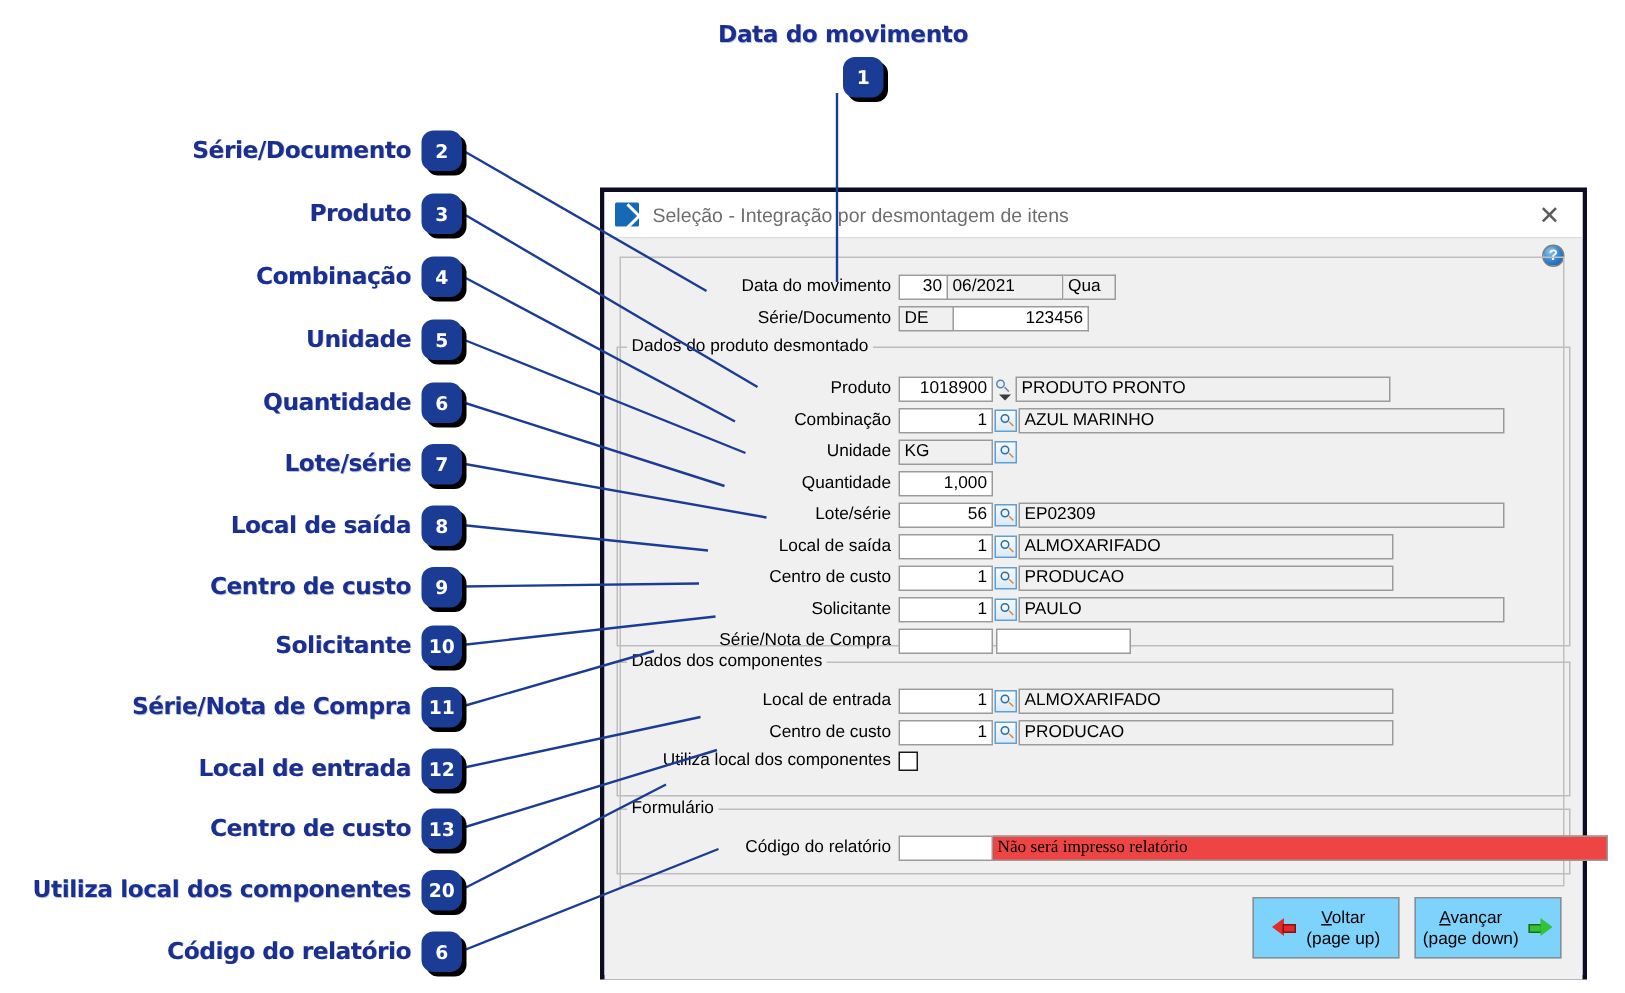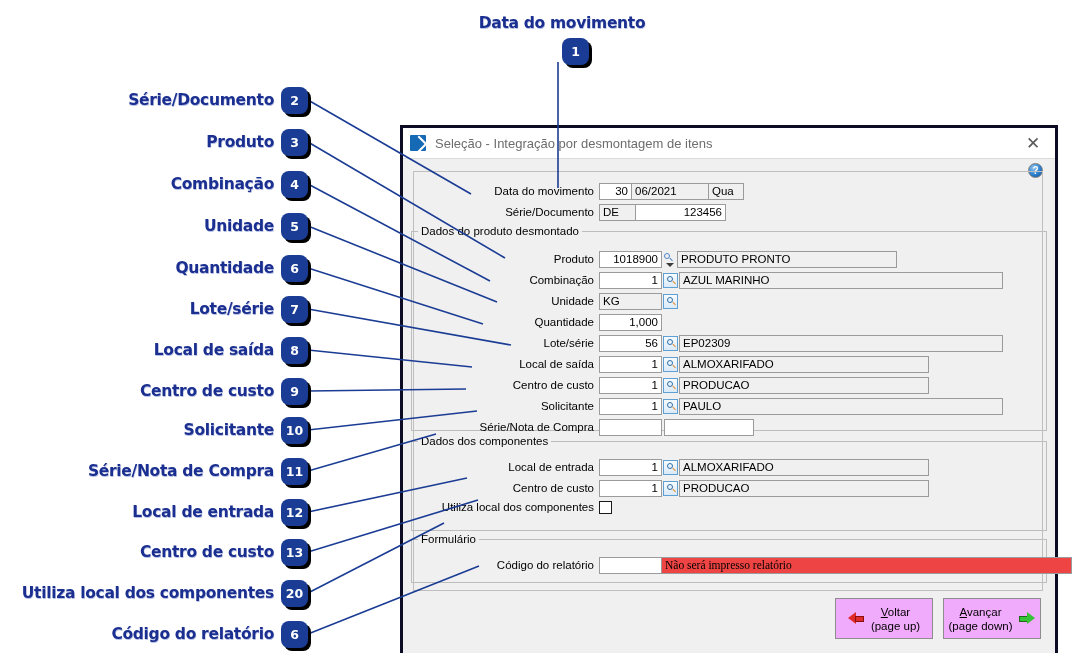--- a/index.html
+++ b/index.html
@@ -234,21 +234,21 @@
 
   
   #footer{
     position:absolute;
     right:14px;bottom:14px;
     display:flex;gap:10px;
   }
   .navbtn{
     width:98px;height:41px;
     border:1px solid #8d8d8d;
-    background:#f0abfc;
+    background:#7dd3fc;
     box-sizing:border-box;
     display:flex;align-items:center;justify-content:center;
     gap:6px;
     cursor:pointer;
     font-size:11.5px;
   }
   .navbtn .txt{ line-height:14px; text-align:center;}
   .navbtn .txt .ul{ text-decoration:underline; }
   .arrow{ width:17px;height:15px;position:relative;flex:0 0 17px;}
   .arrow i{
@@ -293,21 +293,21 @@
     <div class="grp" style="top:72px;height:200px;">
       <span class="grp-title">Dados do produto desmontado</span>
     </div>
     <div id="g0rows">
         <div class="row" style="top: 92px; left: 18px;">
           <span class="lbl">Produto</span>
           <span class="fld num" style="width: 63px;">1018900</span>
           <span class="mag flat">
             <span class="ddarrow"></span>
           </span>
-          <span class="fld desc" style="width: 220px;">PRODUTO PRONTO</span>
+          <span class="fld desc" style="width: 250px;">PRODUTO PRONTO</span>
         </div>
         <div class="row" style="top: 113px; left: 18px;">
           <span class="lbl">Combinação</span>
           <span class="fld num" style="width: 63px;">1</span>
           <span class="mag"></span>
           <span class="fld desc" style="width: 324px;">AZUL MARINHO</span>
         </div>
         <div class="row" style="top: 134px; left: 18px;">
           <span class="lbl">Unidade</span>
           <span class="fld  ro" style="width: 63px; text-align: right;">KG</span>

